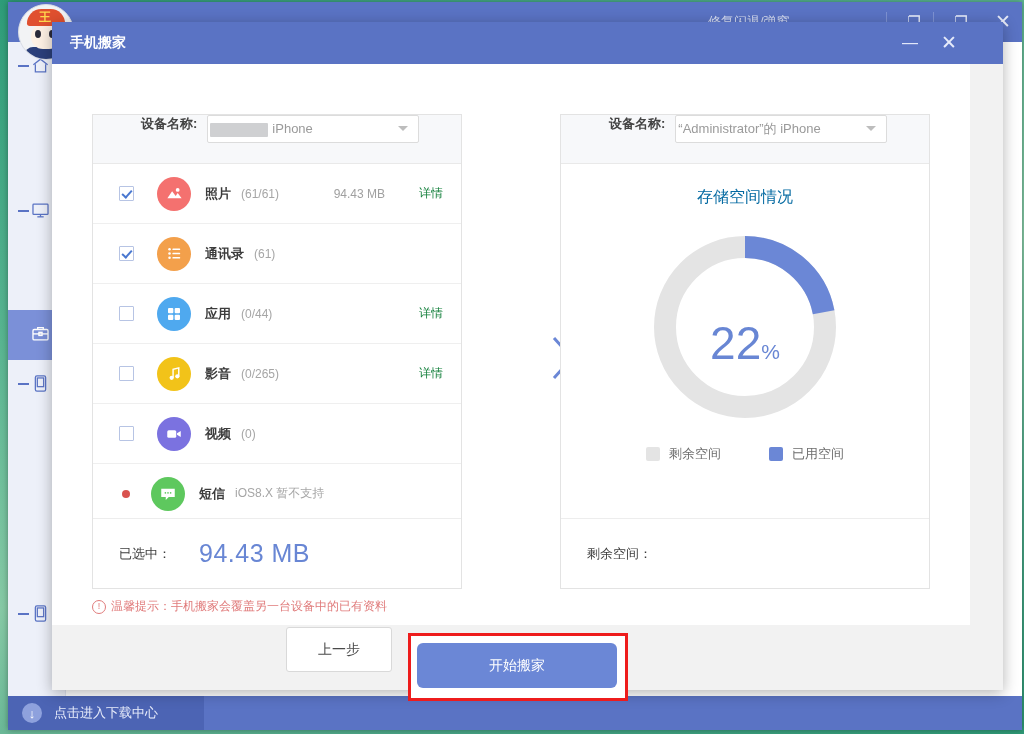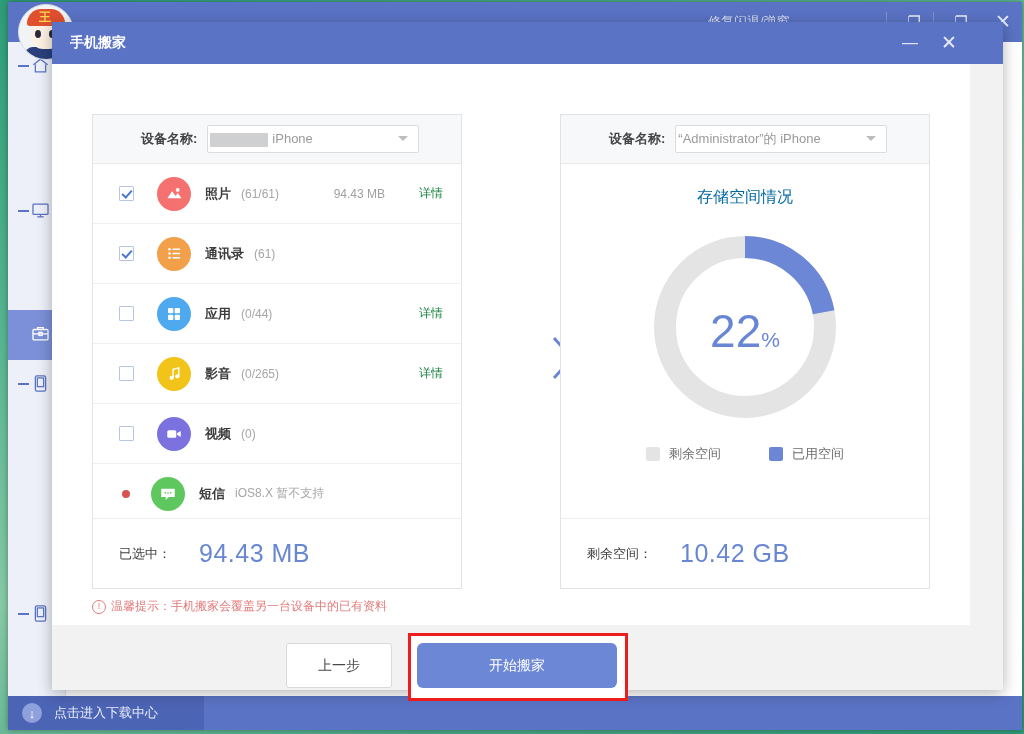--- a/index.html
+++ b/index.html
@@ -193,21 +193,21 @@
     box-sizing: border-box;
   }
   #panel-left  { left: 40px; }
   #panel-right { left: 508px; }
 
   .panel-head {
     position:relative;
     height: 48px;
     background: #f7f8fa;
     border-bottom: 1px solid #e9e9e9;
-    display:flex; align-items:center;
+    display:flex; align-items:flex-start;
   }
   .panel-head .lbl {
     font-size: 13px; color:#444; font-weight:bold;
     margin-left: 48px;
   }
   .combo {
     margin-left: 10px;
     width: 210px; height: 26px;
     background: #fff;
     border: 1px solid #dcdcdc;
@@ -315,21 +315,21 @@
   #chart-title {
     position:absolute; top: 72px; left:0; width:100%;
     text-align:center; font-size:16px; color:#0369a1;
   }
   #donut-wrap {
     position:absolute; top:112px; left: 50%;
     transform: translateX(-50%);
     width: 200px; height: 200px;
   }
   #donut-center {
-    position:absolute; left:0; top:4px; width:200px; height:200px;
+    position:absolute; left:0; top:16px; width:200px; height:200px;
     display:flex; align-items:center; justify-content:center;
   }
   #donut-pct {
     font-size: 46px; color:#6886d4; font-weight:300;
     line-height:1;
   }
   #donut-pct .sm { font-size: 21px; }
   #legend {
     position:absolute; top: 330px; left:0; width:100%;
     display:flex; justify-content:center; gap: 48px;
@@ -360,21 +360,21 @@
     color:#e07b7b;
   }
 
   
   #dlg-footer {
     position:absolute; left:0; top: 603px;
     width: 918px; height: 65px;
     background: #f2f2f2;
   }
   #btn-prev {
-    position:absolute; left: 234px; top: 18px;
+    position:absolute; left: 234px; top: 2px;
     width: 104px; height: 43px;
     background:#fff; border:1px solid #d9d9d9; border-radius:3px;
     font-size: 14px; color:#4a4a4a;
     display:flex; align-items:center; justify-content:center;
     cursor:pointer;
   }
   #btn-start-hl {
     position:absolute; left: 356px; top: 8px;
     width: 220px; height: 68px;
     border: 3px solid #ee1c1c;
@@ -626,21 +626,20 @@
           <span class="tx">剩余空间</span>
         </span>
         <span class="leg">
           <span class="sw" style="background:#6b87d6"></span>
           <span class="tx">已用空间</span>
         </span>
       </div>
 
       <div class="panel-foot">
         <span class="flbl">剩余空间：</span>
-        <span class="fval">10.42 GB</span>
       </div>
     </div>
 
     <div id="warn">
       <span class="wi">!</span>
       <span>温馨提示：手机搬家会覆盖另一台设备中的已有资料</span>
     </div>
   </div>
 
   <div id="dlg-footer">

